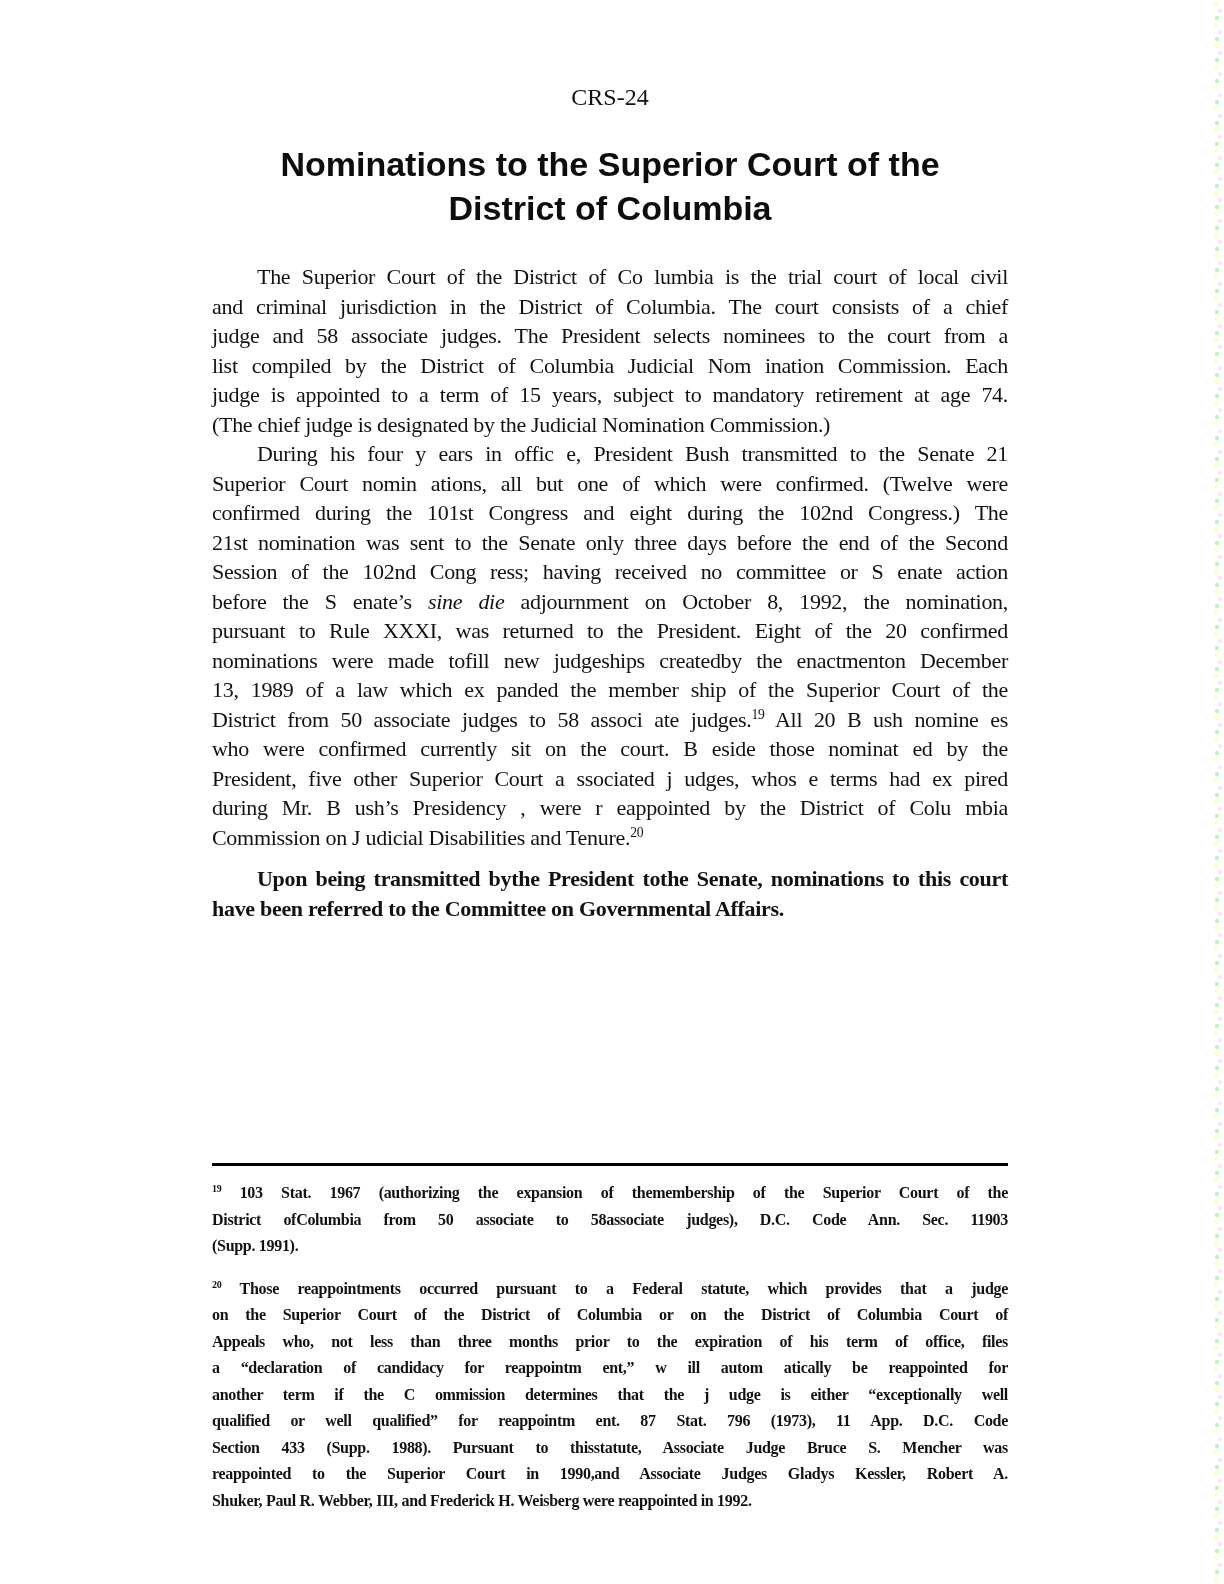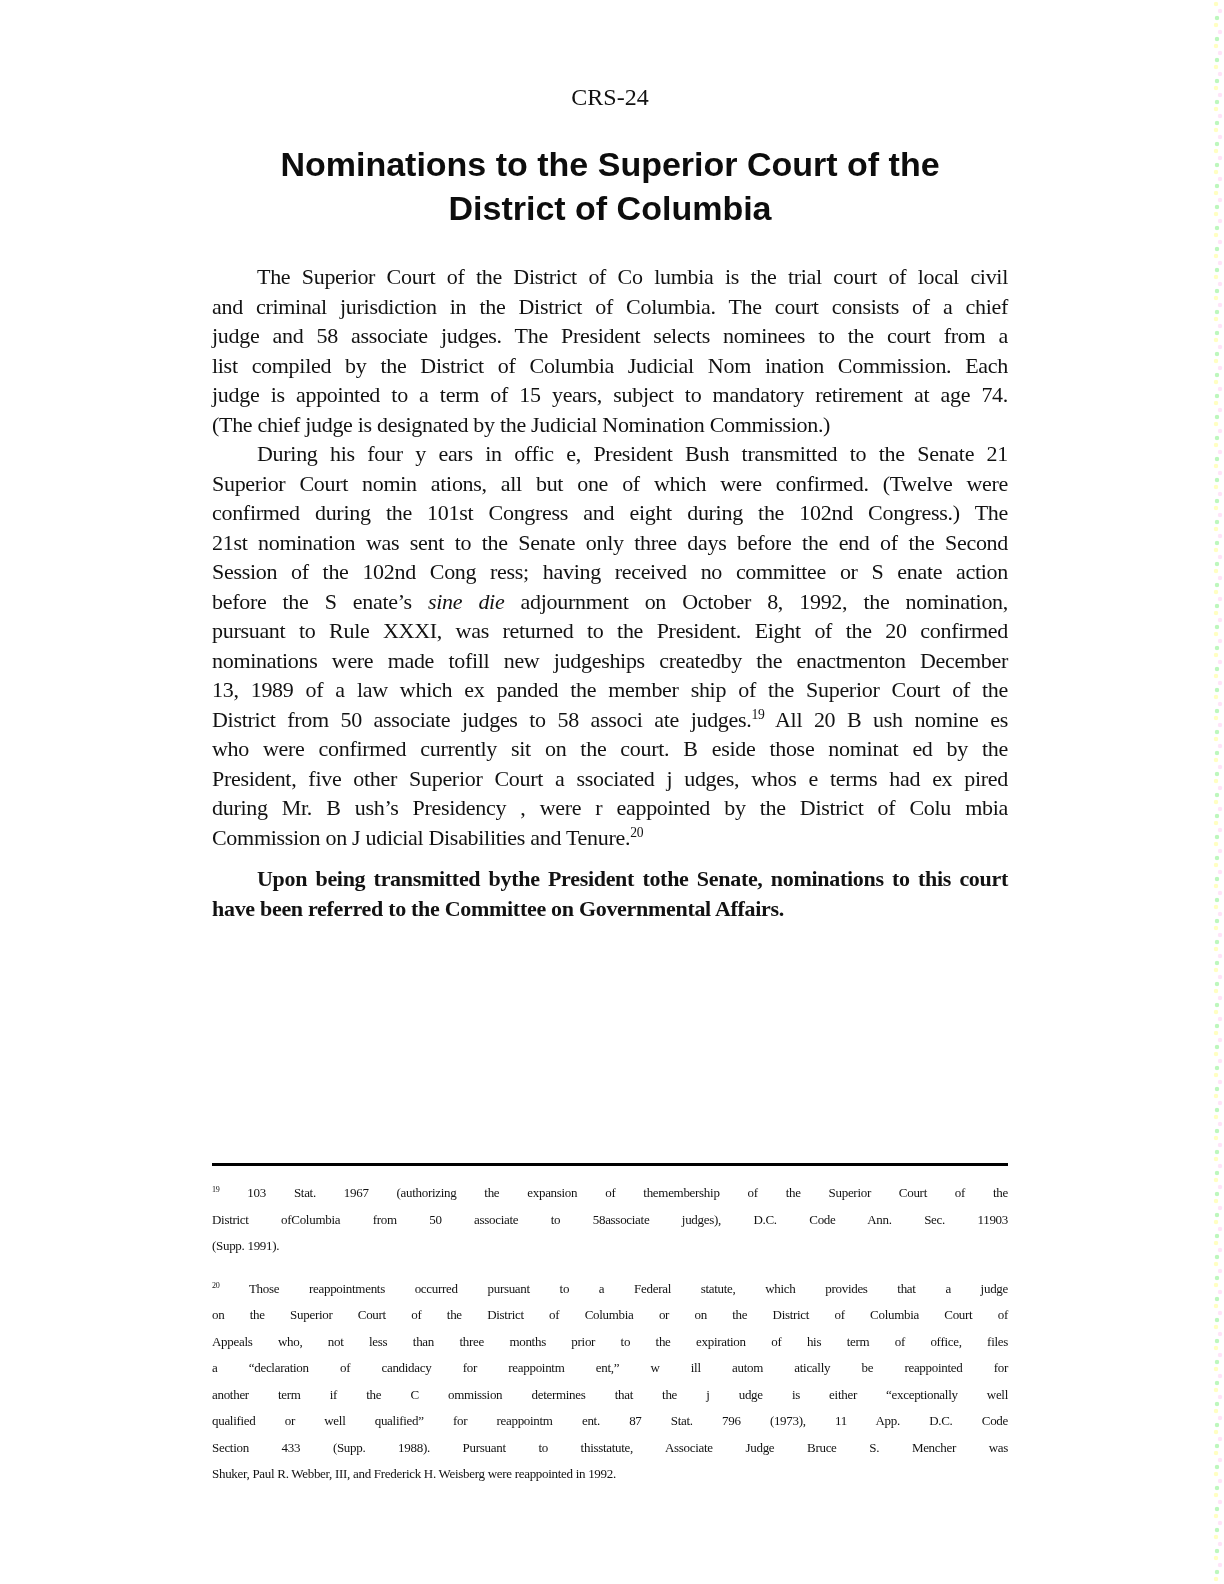--- a/index.html
+++ b/index.html
@@ -61,23 +61,24 @@
   .para3-gap { margin-top: 12px; font-weight: bold; }
   .footnote-rule {
     margin-top: 240px;
     width: 100%;
     height: 3px;
     background: #000000;
   }
   .footnote { margin-top: 14px; }
   .footnote + .footnote { margin-top: 16px; }
   .footnote .line {
-    font-size: 13px;
+    font-size: 16px;
     line-height: 26.5px;
     letter-spacing: -0.3px;
+    font-weight: bold;
   }
   sup {
     font-size: 62%;
     vertical-align: super;
     line-height: 0;
   }
   i { font-style: italic; }
 </style>
 </head>
 <body>
@@ -125,17 +126,18 @@
           <div class="line last">(Supp. 1991).</div>
         </div>
         <div class="footnote">
           <div class="line"><sup>20</sup> Those reappointments occurred pursuant to a Federal statute, which provides that a judge</div>
           <div class="line">on the Superior Court of the District of Columbia or on the District of Columbia Court of</div>
           <div class="line">Appeals who, not less than three months prior to the expiration of his term of office, files</div>
           <div class="line">a “declaration of candidacy for reappointm ent,” w ill autom atically be reappointed for</div>
           <div class="line">another term if the C ommission determines that the j udge is either “exceptionally well</div>
           <div class="line">qualified or well qualified” for reappointm ent.  87 Stat. 796 (1973), 11 App. D.C. Code</div>
           <div class="line">Section 433 (Supp. 1988).  Pursuant to thisstatute, Associate Judge Bruce S. Mencher was</div>
+          <div class="line">reappointed to the Superior Court in 1990,and Associate Judges Gladys Kessler, Robert A.</div>
           <div class="line last">Shuker, Paul R. Webber, III, and Frederick H. Weisberg were reappointed in 1992.</div>
         </div>
       </div>
   </div>
 </div>
 
 </body></html>

